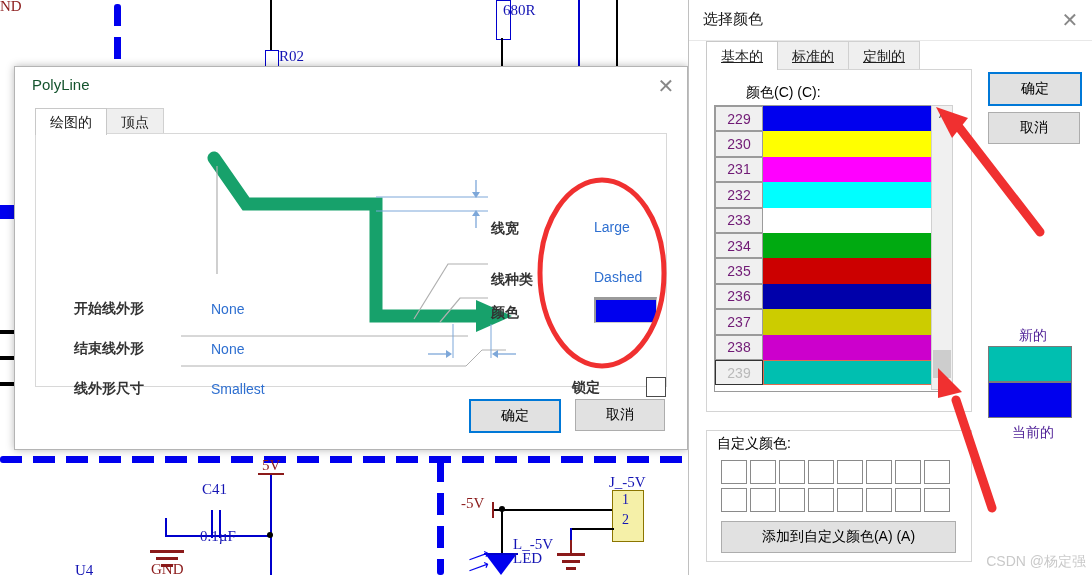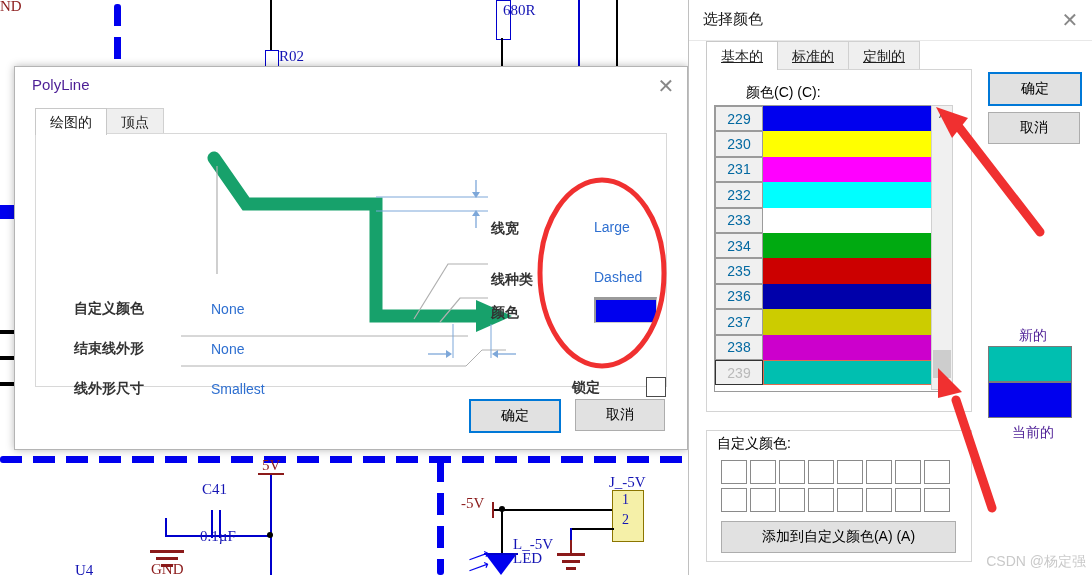--- a/index.html
+++ b/index.html
@@ -24,21 +24,21 @@
   .dash-col { position:absolute; width:7px; background:
      repeating-linear-gradient(to bottom,#0000EE 0 22px, rgba(0,0,0,0) 22px 33px);
      border-radius:3px; }
   .res-box { position:absolute; border:1.5px solid #0000CC; background:#fff; }
   .conn-box { position:absolute; border:1.5px solid #8B7500; background:#F5F0A8; }
   .node-dot { position:absolute; width:6px; height:6px; border-radius:50%; background:#000; }
 
   
   .dialog { position:absolute; background:#ffffff; border:1px solid #b4b4b4;
             box-shadow: 0 0 8px rgba(0,0,0,0.28); }
-  .dlg-title { font-size:15px; color:#4c1d95; }
+  .dlg-title { font-size:15px; color:#14532d; }
   .dlg-close { position:absolute; font-size:20px; color:#888; cursor:default;
                width:34px; height:28px; line-height:28px; text-align:center; }
 
   
   #polyline { left:14px; top:66px; width:672px; height:382px; background:#fff; }
   #polyline .titlebar { height:38px; position:relative; background:#fff; }
   #polyline .titlebar .t { position:absolute; left:17px; top:9px; }
   .tabstrip { position:absolute; left:20px; top:40px; height:28px; display:flex; align-items:flex-end; }
   .tab { height:26px; line-height:26px; padding:0 14px; font-size:14px; color:#202020;
          border:1px solid #d0d0d0; border-bottom:none; background:#efefef; margin-right:-1px; }
@@ -60,21 +60,21 @@
               box-shadow:none; }
   #colordlg .titlebar { height:40px; position:relative; border-bottom:1px solid #e8e8e8; }
   #colordlg .titlebar .t { position:absolute; left:14px; top:10px; font-size:15px; color:#1a1a1a; }
   #cd-tabs { position:absolute; left:706px; top:41px; display:flex; align-items:flex-end; }
   #cd-tabs .tab { height:28px; line-height:28px; font-size:14px;text-decoration:underline; }
   .group-pane { position:absolute; background:#f0f0f0; border:1px solid #d4d4d4; }
   .cd-label { position:absolute; font-size:14px; color:#000; }
   .listframe { position:absolute; background:#fff; border:1px solid #9a9a9a; overflow:hidden; }
   .crow { display:flex; height:25.4px; align-items:stretch; }
   .cidx { width:48px; border:1px solid #9b9b9b; background:#f0f0f0; font-size:14px;
-          display:flex; align-items:center; justify-content:center; color:#0369a1;
+          display:flex; align-items:center; justify-content:center; color:#701a75;
           font-family:"Liberation Sans", sans-serif; box-sizing:border-box; }
   .cswatch { flex:1; border:1px solid transparent; box-sizing:border-box; }
   .crow.sel .cidx { background:#f0f0f0; color:#b9b9b9; border:1px solid #333; }
   .crow.sel .cswatch { border:1px solid #e06c4f; }
   .sbar { position:absolute; width:22px; background:#f0f0f0; border:1px solid #d0d0d0; box-sizing:border-box; }
   .sbtn { height:20px; display:flex; align-items:center; justify-content:center; font-size:12px; color:#444; }
   .sthumb { position:absolute; left:1px; width:18px; background:#cdcdcd; }
   .swatch-cell { width:26px; height:24px; border:1px solid #8a8a8a; background:#fff; box-sizing:border-box; }
   #addcustom { position:absolute; height:30px; display:flex; align-items:center; justify-content:center; }
   .preview-box { position:absolute; border:1px solid #7a7a7a; box-sizing:border-box; }
@@ -195,21 +195,21 @@
         <line x1="145" y1="232" x2="430" y2="232" stroke="#b0b0b0" stroke-width="1"></line>
         <polyline points="430,232 446,216 470,216" fill="none" stroke="#b0b0b0" stroke-width="1"></polyline>
         <line x1="417" y1="190" x2="417" y2="224" stroke="#7da7d9" stroke-width="1"></line>
         <line x1="455" y1="190" x2="455" y2="224" stroke="#7da7d9" stroke-width="1"></line>
         <line x1="392" y1="220" x2="414" y2="220" stroke="#7da7d9" stroke-width="1.3"></line>
         <polygon points="410,216 416,220 410,224" fill="#7da7d9"></polygon>
         <line x1="480" y1="220" x2="458" y2="220" stroke="#7da7d9" stroke-width="1.3"></line>
         <polygon points="462,216 456,220 462,224" fill="#7da7d9"></polygon>
       </svg>
 
-      <div class="pl-field-label" style="left:38px;  top:166px;">自定义颜色</div>
+      <div class="pl-field-label" style="left:38px;  top:166px;">开始线外形</div>
       <div class="pl-field-value" style="left:175px; top:167px;">None</div>
 
       <div class="pl-field-label" style="left:38px;  top:206px;">结束线外形</div>
       <div class="pl-field-value" style="left:175px; top:207px;">None</div>
 
       <div class="pl-field-label" style="left:38px;  top:246px;">线外形尺寸</div>
       <div class="pl-field-value" style="left:175px; top:247px;">Smallest</div>
 
       <div class="pl-field-label" style="left:455px; top:86px;">线宽</div>
       <div class="pl-field-label" style="left:455px; top:137px;">线种类</div>

